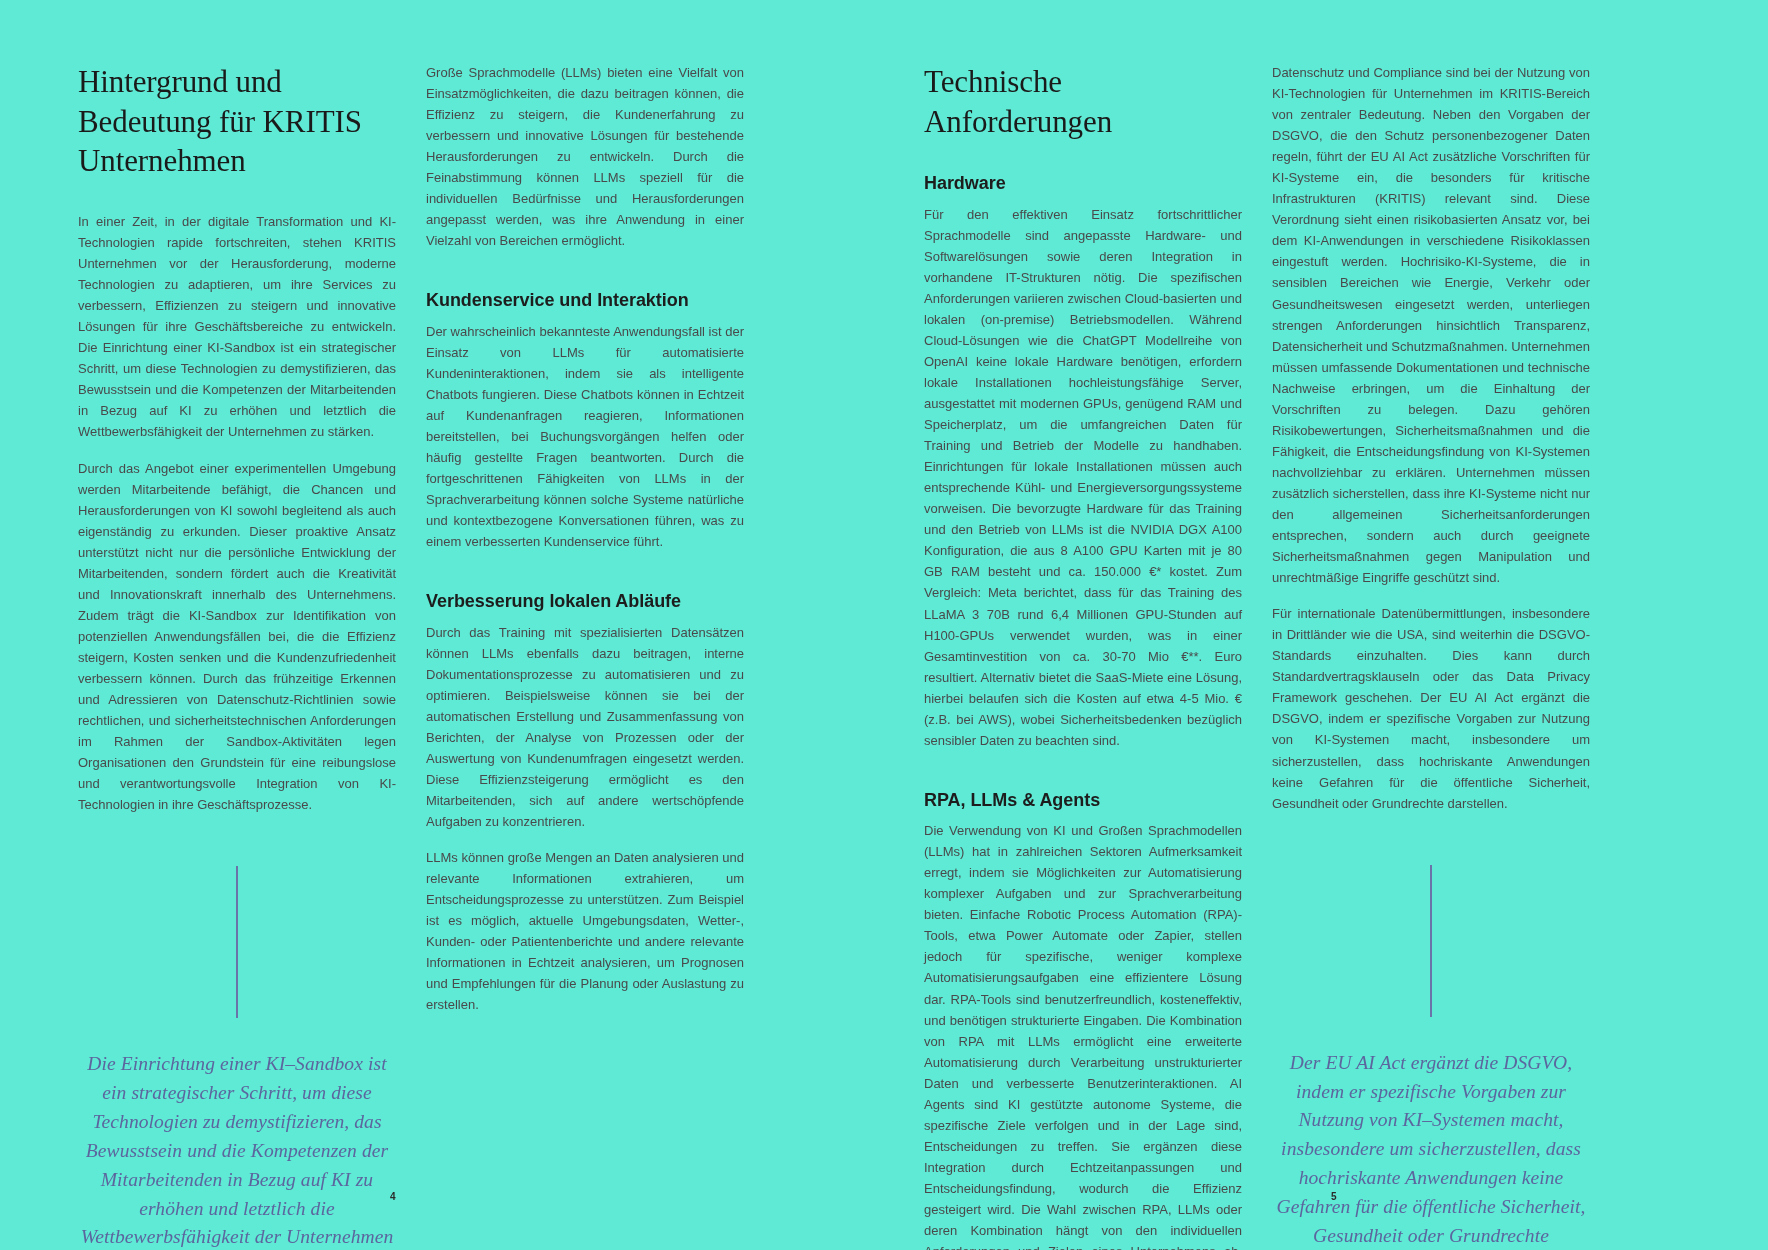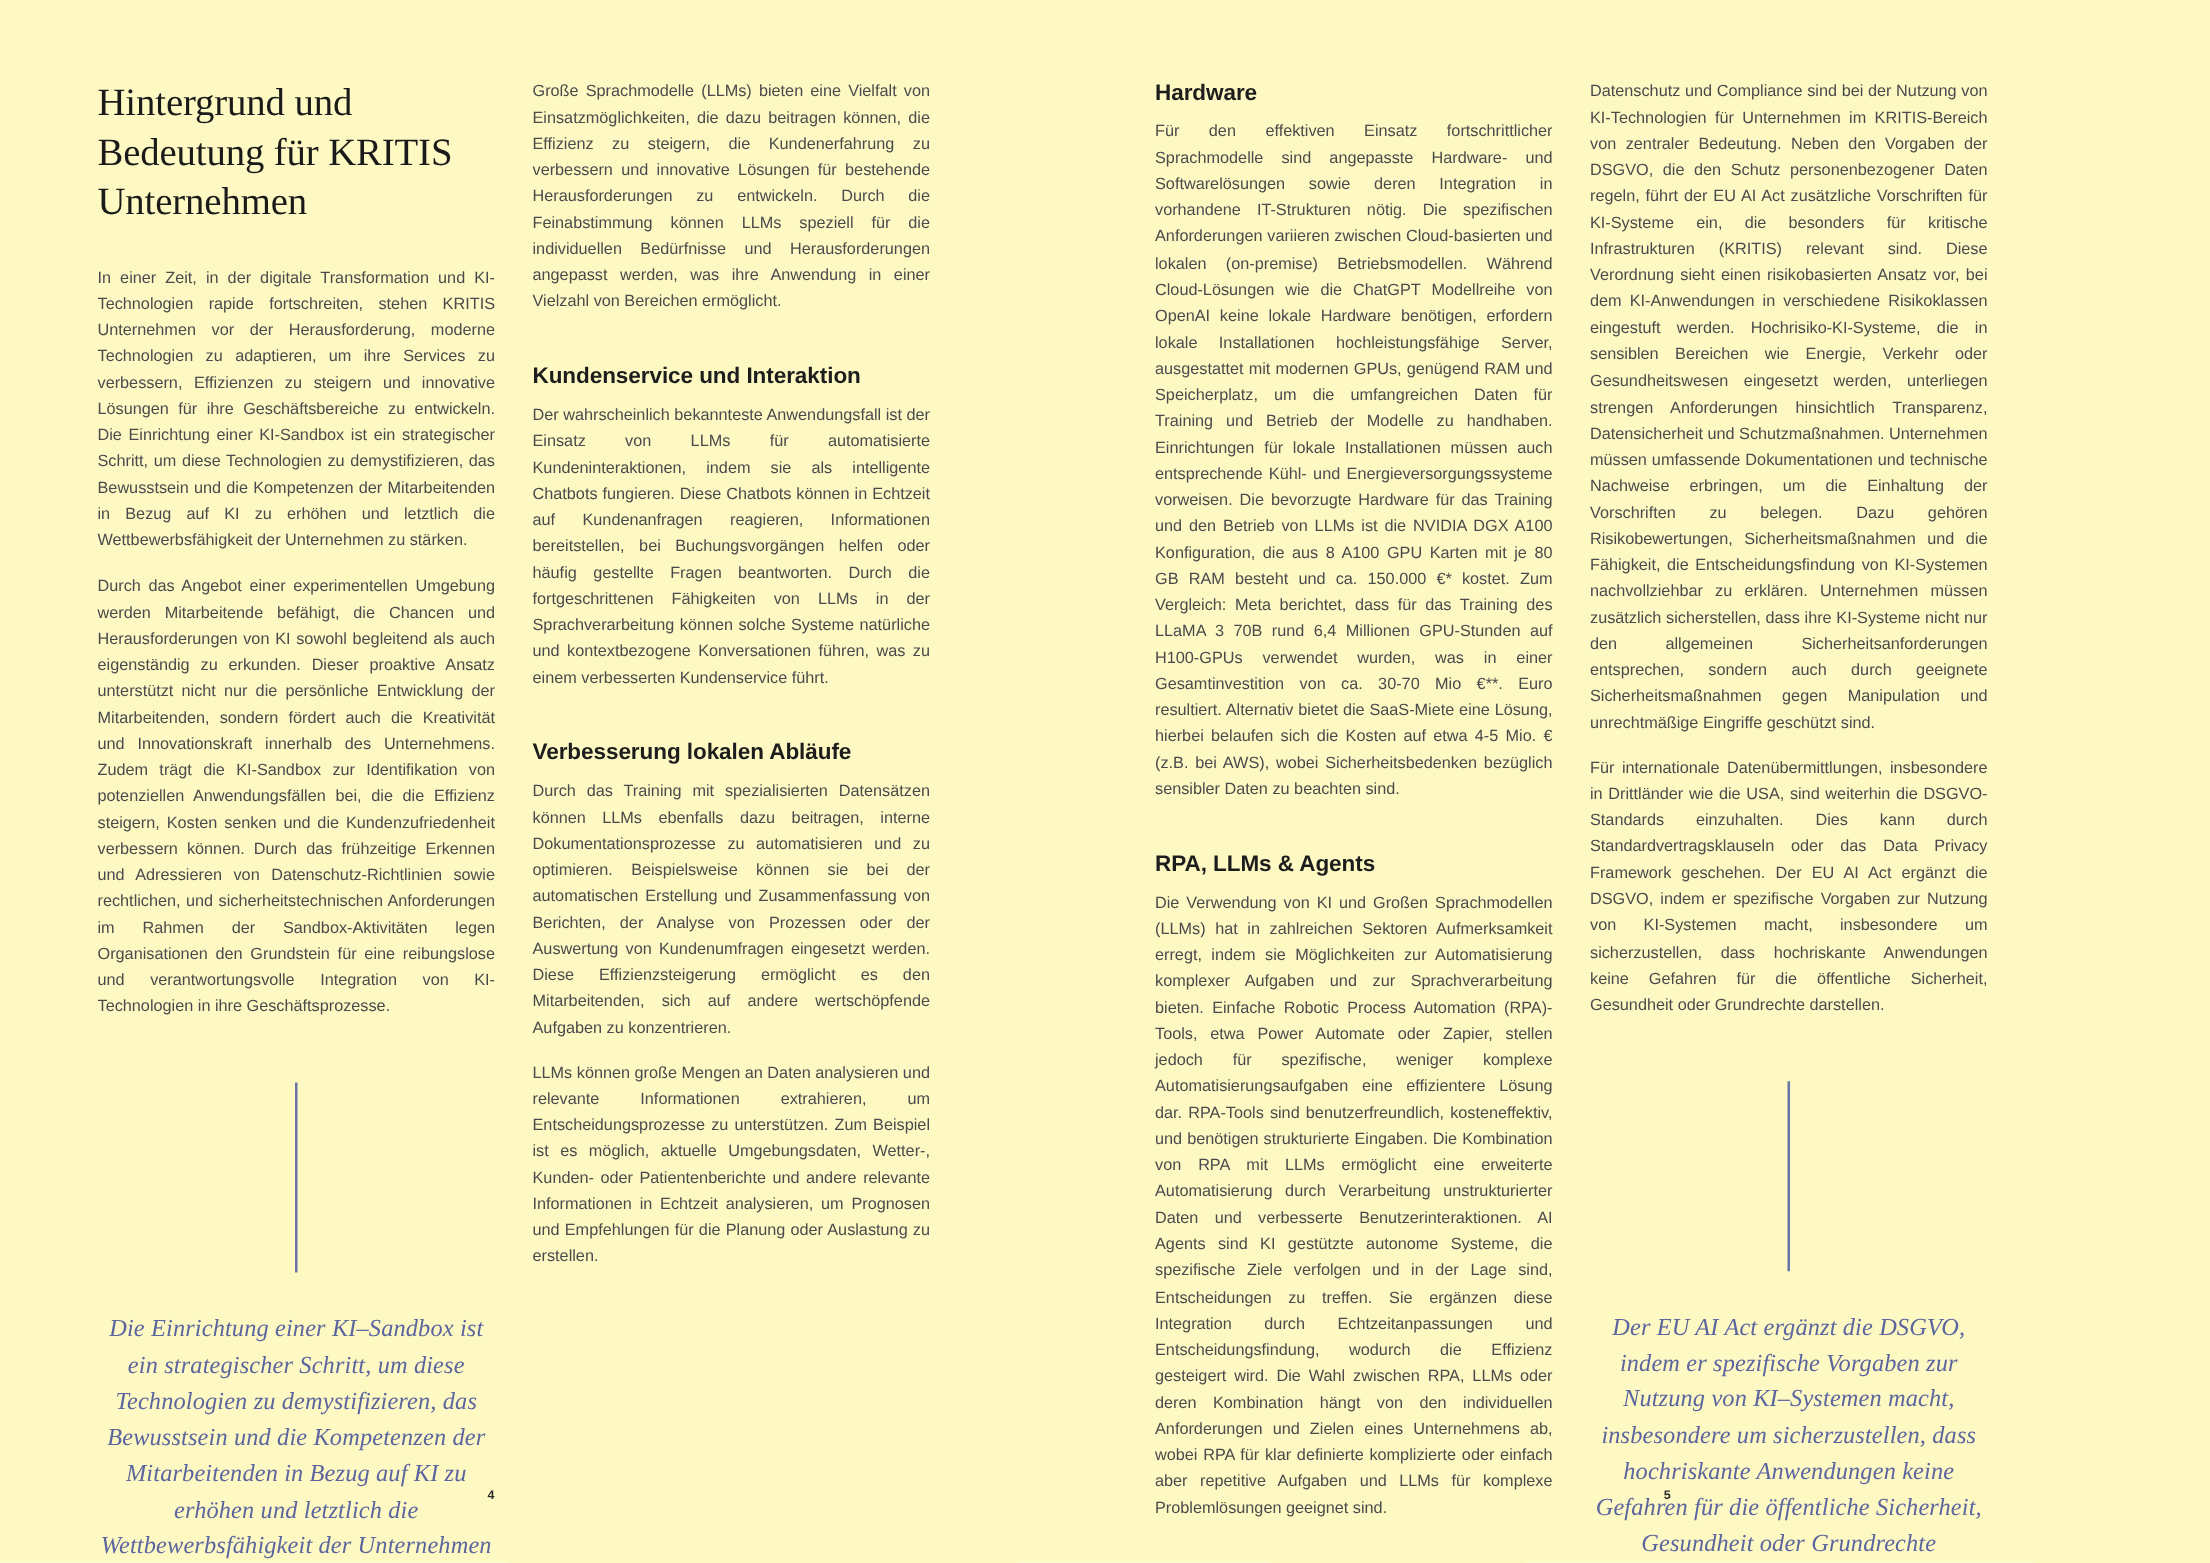--- a/index.html
+++ b/index.html
@@ -20,21 +20,21 @@
     position: absolute;
     inset: 0;
     display: flex;
     flex-direction: row;
   }
 
   .page {
     position: relative;
     width: 884px;
     height: 1250px;
-    background: #fef9c3;
+    background: #5eead4;
     box-sizing: border-box;
     display: flex;
     flex-direction: row;
   }
 
   .page-left {
     padding: 62px 40px 0 78px;
   }
   .page-right {
     padding: 62px 78px 0 40px;
@@ -164,20 +164,21 @@
 
       <div class="spacer-flex"></div>
     </div>
 
     <div class="folio folio-left">4</div>
   </div>
 
   <div class="page page-right">
 
     <div class="column">
+      <h1 class="section-title">Technische Anforderungen</h1>
 
       <h2 class="sub-title first">Hardware</h2>
       <p class="body">Für den effektiven Einsatz fortschrittlicher Sprachmodelle sind angepasste Hardware- und Softwarelösungen sowie deren Integration in vorhandene IT-Strukturen nötig. Die spezifischen Anforderungen variieren zwischen Cloud-basierten und lokalen (on-premise) Betriebsmodellen. Während Cloud-Lösungen wie die ChatGPT Modellreihe von OpenAI keine lokale Hardware benötigen, erfordern lokale Installationen hochleistungsfähige Server, ausgestattet mit modernen GPUs, genügend RAM und Speicherplatz, um die umfangreichen Daten für Training und Betrieb der Modelle zu handhaben. Einrichtungen für lokale Installationen müssen auch entsprechende Kühl- und Energieversorgungssysteme vorweisen. Die bevorzugte Hardware für das Training und den Betrieb von LLMs ist die NVIDIA DGX A100 Konfiguration, die aus 8 A100 GPU Karten mit je 80 GB RAM besteht und ca. 150.000 €* kostet. Zum Vergleich: Meta berichtet, dass für das Training des LLaMA 3 70B rund 6,4 Millionen GPU-Stunden auf H100-GPUs verwendet wurden, was in einer Gesamtinvestition von ca. 30-70 Mio €**. Euro resultiert. Alternativ bietet die SaaS-Miete eine Lösung, hierbei belaufen sich die Kosten auf etwa 4-5 Mio. € (z.B. bei AWS), wobei Sicherheitsbedenken bezüglich sensibler Daten zu beachten sind.</p>
 
       <h2 class="sub-title">RPA, LLMs &amp; Agents</h2>
       <p class="body">Die Verwendung von KI und Großen Sprachmodellen (LLMs) hat in zahlreichen Sektoren Aufmerksamkeit erregt, indem sie Möglichkeiten zur Automatisierung komplexer Aufgaben und zur Sprachverarbeitung bieten. Einfache Robotic Process Automation (RPA)-Tools, etwa Power Automate oder Zapier, stellen jedoch für spezifische, weniger komplexe Automatisierungsaufgaben eine effizientere Lösung dar. RPA-Tools sind benutzerfreundlich, kosteneffektiv, und benötigen strukturierte Eingaben. Die Kombination von RPA mit LLMs ermöglicht eine erweiterte Automatisierung durch Verarbeitung unstrukturierter Daten und verbesserte Benutzerinteraktionen. AI Agents sind KI gestützte autonome Systeme, die spezifische Ziele verfolgen und in der Lage sind, Entscheidungen zu treffen. Sie ergänzen diese Integration durch Echtzeitanpassungen und Entscheidungsfindung, wodurch die Effizienz gesteigert wird. Die Wahl zwischen RPA, LLMs oder deren Kombination hängt von den individuellen Anforderungen und Zielen eines Unternehmens ab, wobei RPA für klar definierte komplizierte oder einfach aber repetitive Aufgaben und LLMs für komplexe Problemlösungen geeignet sind.</p>
 
       <div class="spacer-flex"></div>
     </div>
 

